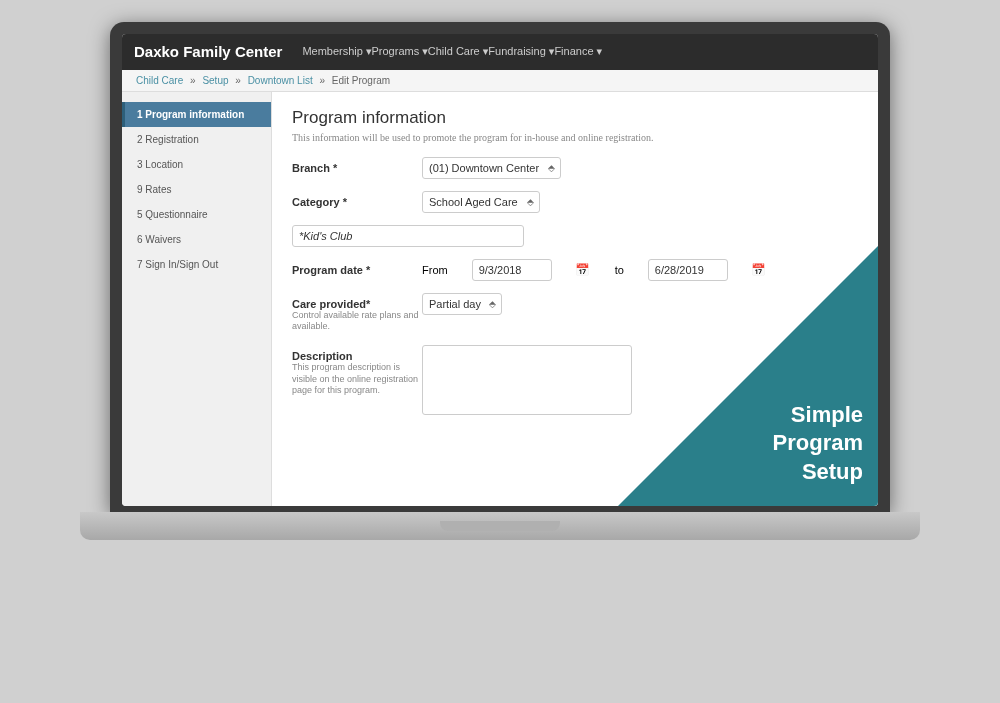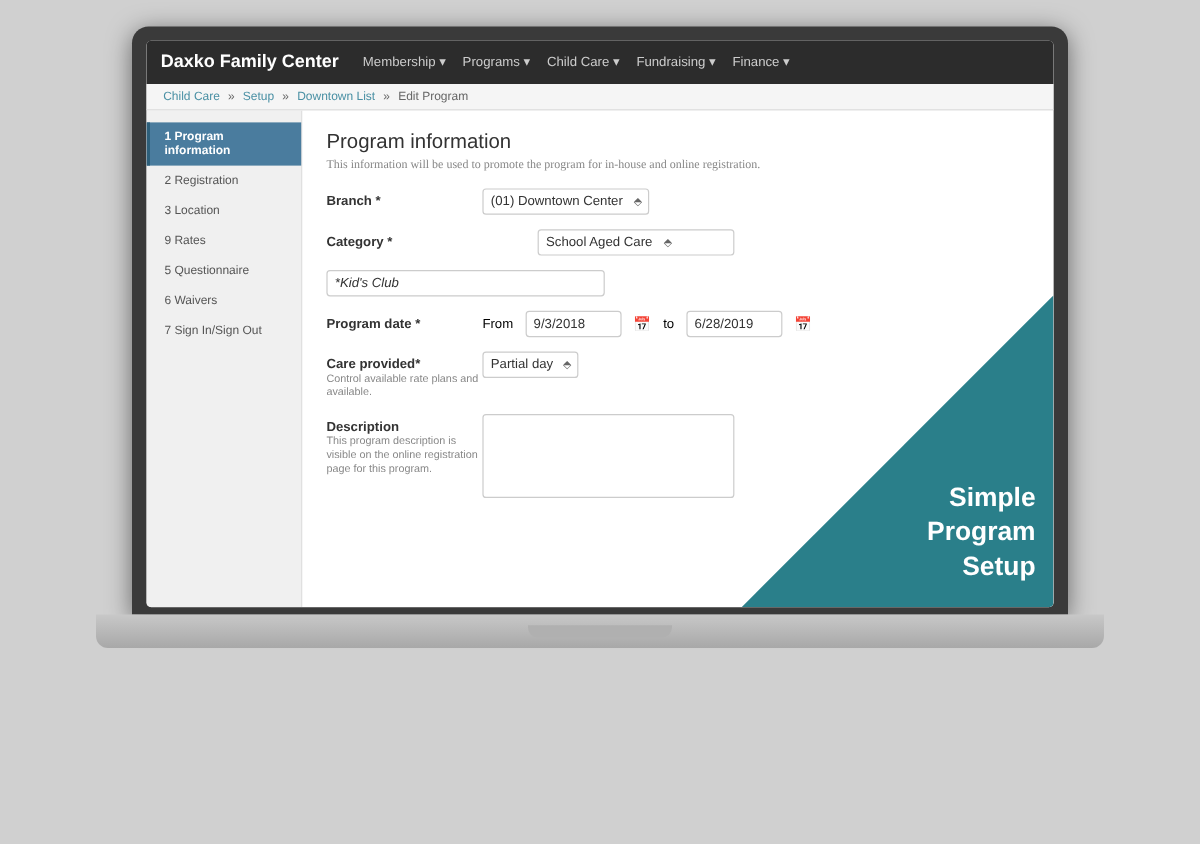--- a/index.html
+++ b/index.html
@@ -81,21 +81,20 @@
       flex-shrink: 0;
     }
     .topnav-brand {
       color: #fff;
       font-size: 15px;
       font-weight: bold;
       margin-right: 20px;
     }
     .topnav-menu {
       display: flex;
-      gap: 14px;
       font-size: 11px;
       color: #ccc;
     }
     .topnav-menu span {
       cursor: pointer;
     }
 
     
     .breadcrumb-bar {
       background: #f5f5f5;
@@ -113,21 +112,21 @@
 
     
     .main-area {
       display: flex;
       flex: 1;
       overflow: hidden;
     }
 
     
     .sidebar {
-      width: 130px;
+      width: 150px;
       background: #f0f0f0;
       border-right: 1px solid #ddd;
       padding: 10px 0;
       flex-shrink: 0;
     }
     .sidebar-item {
       padding: 7px 12px;
       font-size: 10px;
       color: #555;
       cursor: pointer;
@@ -250,32 +249,32 @@
       font-size: 9px;
       color: #666;
       pointer-events: none;
     }
     .select-wrapper select {
       width: 100%;
       padding-right: 20px;
     }
 
     .branch-select { width: 200px; }
-    .category-select { width: 200px; margin-left: 46px; }
+    .category-select { width: 200px; }
     .care-select { width: 160px; }
 
     input[type="text"].program-name {
       width: 232px;
       font-style: italic;
     }
 
     .date-row {
       display: flex;
       align-items: center;
-      gap: 10px;
+      gap: 24px;
       font-size: 11px;
     }
     .date-row input {
       width: 80px;
     }
     .date-icon {
       font-size: 12px;
       color: #666;
     }
 

